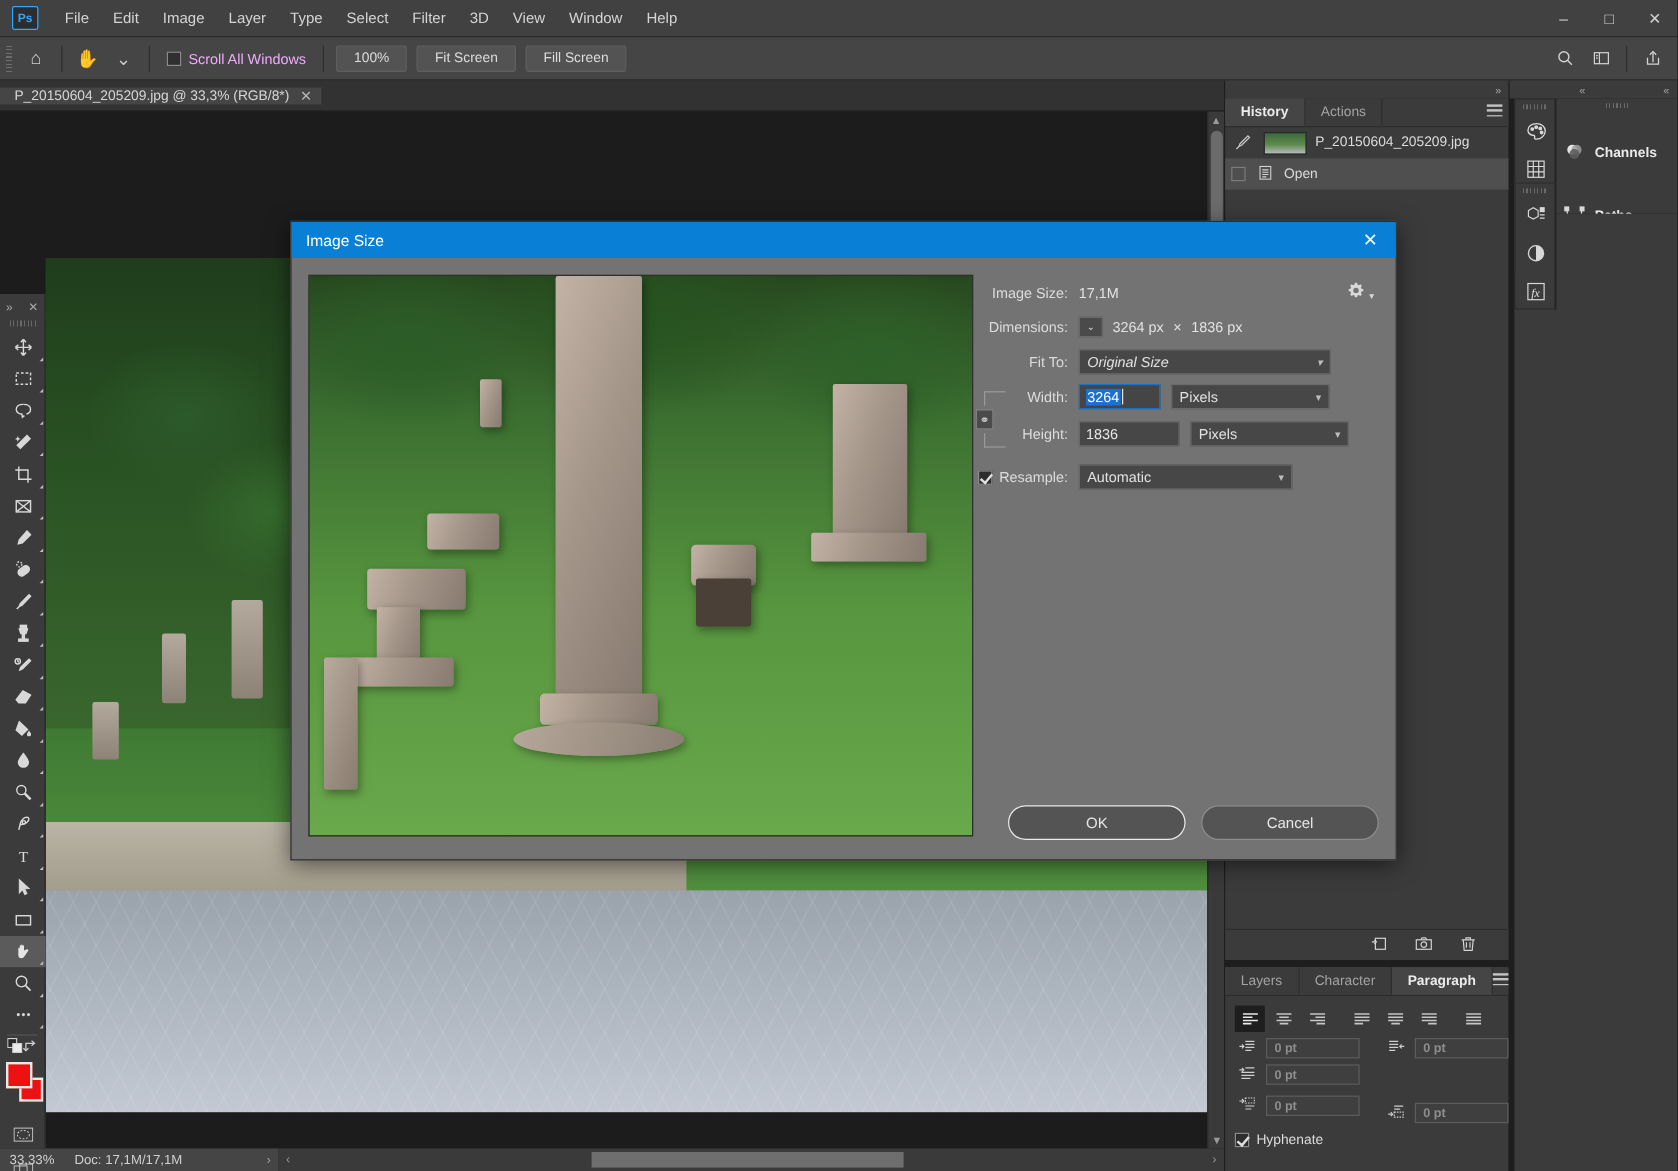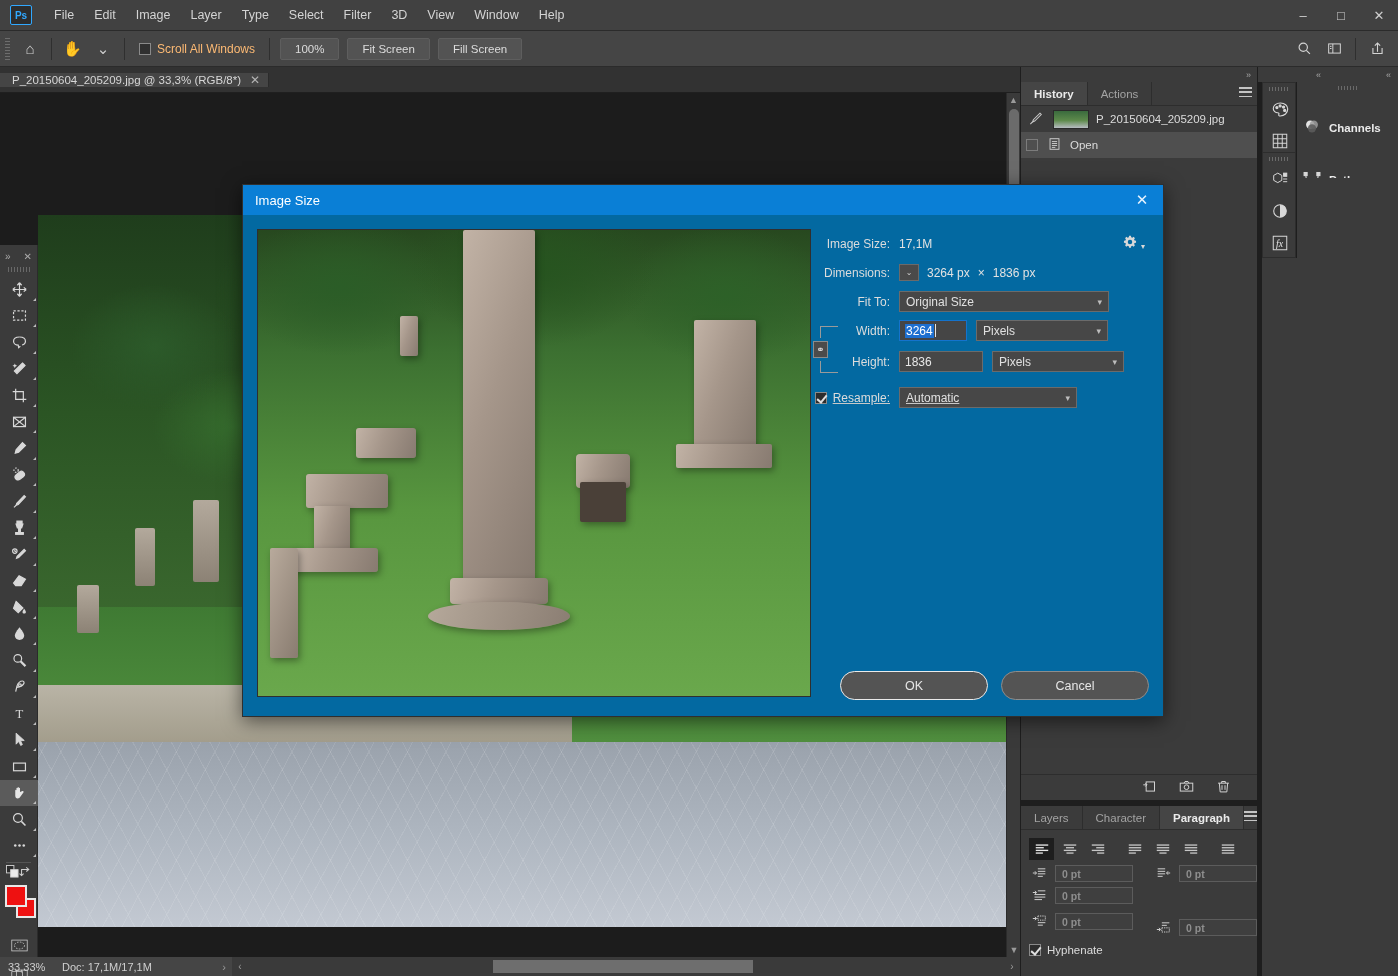--- a/index.html
+++ b/index.html
@@ -49,21 +49,21 @@
     width: 5px; height: 22px; margin-left: 5px; margin-right: 5px;
     background: repeating-linear-gradient(to bottom, #6d6d6d 0 1px, transparent 1px 3px);
   }
   .opt-icon {
     width: 30px; height: 26px; display: flex; align-items: center;
     justify-content: center; color: #d0d0d0; font-size: 15px;
   }
   .opt-sep { width: 1px; height: 22px; background: #2f2f2f; margin: 0 6px; }
   .opt-check {
     display: flex; align-items: center; gap: 6px; margin: 0 8px;
-    font-size: 12px; color: #fdba74;
+    font-size: 12px; color: #f0abfc;
   }
   .cbox {
     width: 12px; height: 12px; background: #303030;
     border: 1px solid #8a8a8a;
   }
   .cbox.on { background: #2d2d2d; position: relative; }
   .cbox.on::after {
     content: ""; position: absolute; left: 3px; top: 0px;
     width: 4px; height: 8px; border: solid #e0e0e0;
     border-width: 0 2px 2px 0; transform: rotate(40deg);
@@ -318,21 +318,21 @@
     background: #3b3b3b;
   }
   .right-fill2 {
     position: absolute; top: 258px; left: 1262px; width: 36px; height: 718px;
     background: #3b3b3b;
   }
 
   
   .dialog {
     position: absolute; left: 242px; top: 184px; width: 922px; height: 533px;
-    background: #0369a1; border: 1px solid #2f2f2f;
+    background: #737373; border: 1px solid #2f2f2f;
     box-shadow: 0 4px 18px rgba(0,0,0,0.55); z-index: 50;
   }
   .dlg-title {
     height: 30px; background: #0a7fd6; display: flex; align-items: center;
     padding: 0 6px 0 12px; color: #fff; font-size: 13px;
   }
   .dlg-close {
     margin-left: auto; width: 30px; height: 30px; display: flex;
     align-items: center; justify-content: center; font-size: 15px; color: #e8f4ff;
   }
@@ -1029,21 +1029,21 @@
       <div class="frow">
         <span class="flabel">Dimensions:</span>
         <span class="dim-caret">⌄</span>
         <span class="fval">3264 px</span>
         <span class="fval" style="padding:0 8px;">×</span>
         <span class="fval">1836 px</span>
       </div>
 
       <div class="frow">
         <span class="flabel">Fit To:</span>
-        <span class="select" style="width:210px;">Original Size</span>
+        <span class="select" style="width:210px;font-style:italic;">Original Size</span>
       </div>
 
       <div style="display:flex;align-items:flex-start;">
         <div class="link-wrap" style="margin-top:5px;">
           <span class="brk-top"></span>
           <span class="link-icon">⚭</span>
           <span class="brk-bot"></span>
         </div>
         <div style="flex:1;margin-left:-26px;">
           <div class="frow">
@@ -1056,21 +1056,21 @@
           </div>
           <div class="frow" style="margin-top:2px;">
             <span class="flabel">Height:</span>
             <span class="input" style="width:84px;text-align:right;">1836</span>
             <span class="select" style="width:132px;margin-left:9px;">Pixels</span>
           </div>
         </div>
       </div>
 
 
-      <div class="frow" style="margin-top:4px;text-decoration:underline;">
+      <div class="frow" style="margin-top:4px;">
         <span style="width:88px;display:flex;justify-content:flex-end;align-items:center;gap:6px;padding-right:9px;">
           <span class="cbox on"></span>
           <span style="font-size:12px;color:#dcdcdc;">Resample:</span>
         </span>
         <span class="select" style="width:178px;">Automatic</span>
       </div>
     </div>
   </div>
 
   <div class="dlg-btns">

